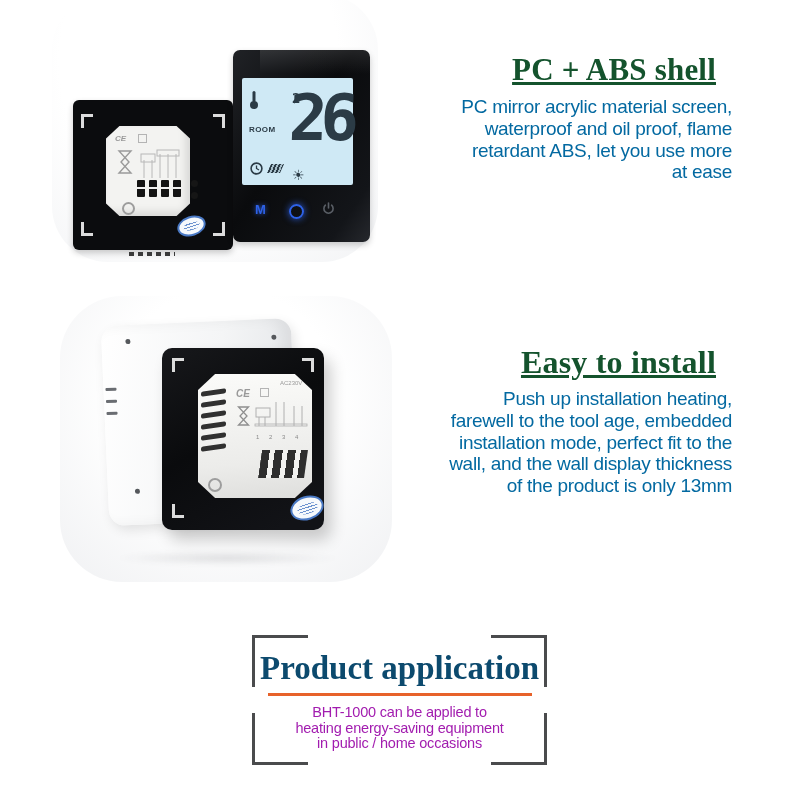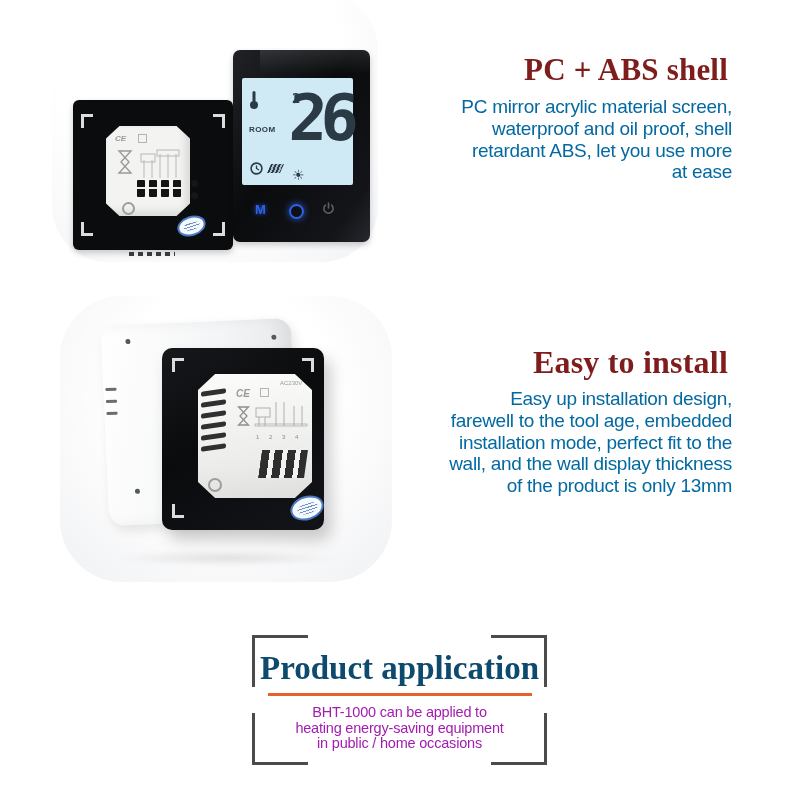--- a/index.html
+++ b/index.html
@@ -1,22 +1,22 @@
 <!DOCTYPE html>
 <html><head>
 <meta charset="utf-8">
 <style>
   html,body{margin:0;padding:0;background:#ffffff;}
   .page{position:relative;width:800px;height:800px;background:#ffffff;overflow:hidden;
         font-family:"Liberation Sans",sans-serif;}
 
   
   .text-block{position:absolute;right:68px;text-align:right;}
-  .feature-title{font-family:"Liberation Serif",serif;font-weight:700;color:#7f1d1d;
-                 font-size:31px;line-height:36px;margin:0 4px 8px 0;letter-spacing:0.2px;}
+  .feature-title{font-family:"Liberation Serif",serif;font-weight:700;color:#14532d;
+                 font-size:31px;line-height:36px;margin:0 16px 8px 0;letter-spacing:0.2px;text-decoration:underline;}
   .feature-line{font-size:19px;line-height:21.8px;color:#0369a1;letter-spacing:-0.3px;}
   #text-shell{top:52px;width:360px;}
   #text-install{top:344px;width:380px;}
 
   
   .app-box{position:absolute;left:252px;top:635px;width:295px;height:130px;}
   .corner{position:absolute;width:53px;height:49px;}
   .corner.tl{left:0;top:0;border-top:3px solid #4a4b4d;border-left:3px solid #4a4b4d;}
   .corner.tr{right:0;top:0;border-top:3px solid #4a4b4d;border-right:3px solid #4a4b4d;}
   .corner.bl{left:0;bottom:0;border-bottom:3px solid #4a4b4d;border-left:3px solid #4a4b4d;}
@@ -167,21 +167,21 @@
           <path d="M3.4 3.2 A4.6 4.6 0 1 0 9.6 3.2" fill="none" stroke="#5a5f66" stroke-width="1.6" stroke-linecap="round"></path>
           <line x1="6.5" y1="1" x2="6.5" y2="6" stroke="#5a5f66" stroke-width="1.6" stroke-linecap="round"></line>
         </svg>
       </div>
     </div>
   </div>
 
   <div class="text-block" id="text-shell">
     <h2 class="feature-title">PC + ABS shell</h2>
     <div class="feature-line">PC mirror acrylic material screen,</div>
-    <div class="feature-line">waterproof and oil proof, shell</div>
+    <div class="feature-line">waterproof and oil proof, flame</div>
     <div class="feature-line">retardant ABS, let you use more</div>
     <div class="feature-line">at ease</div>
   </div>
 
   <div class="photo2">
     <div class="wallplate">
       <div class="plate-dot" style="left:24px;top:14px;"></div>
       <div class="plate-dot" style="left:170px;top:16px;"></div>
       <div class="plate-dot" style="left:27px;top:164px;"></div>
       <div class="plate-dash" style="left:2px;top:62px;"></div>
@@ -224,21 +224,21 @@
       </div>
 
       <div class="badge" style="left:128px;top:148px;width:30px;height:20px;">
         <div class="badge-inner"></div>
       </div>
     </div>
   </div>
 
   <div class="text-block" id="text-install">
     <h2 class="feature-title" style="font-size:32px;">Easy to install</h2>
-    <div class="feature-line">Easy up installation design,</div>
+    <div class="feature-line">Push up installation heating,</div>
     <div class="feature-line">farewell to the tool age, embedded</div>
     <div class="feature-line">installation mode, perfect fit to the</div>
     <div class="feature-line">wall, and the wall display thickness</div>
     <div class="feature-line">of the product is only 13mm</div>
   </div>
 
   <div class="app-box">
     <div class="corner tl"></div>
     <div class="corner tr"></div>
     <div class="corner bl"></div>

